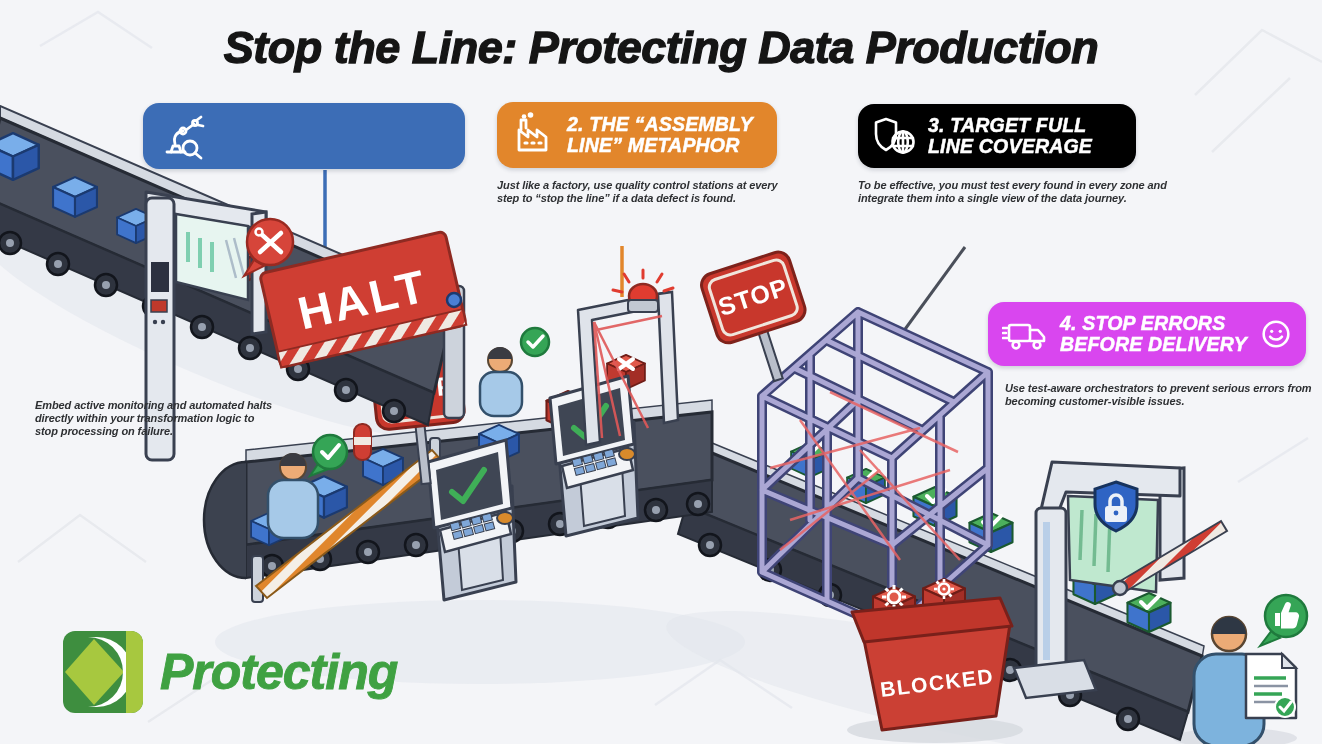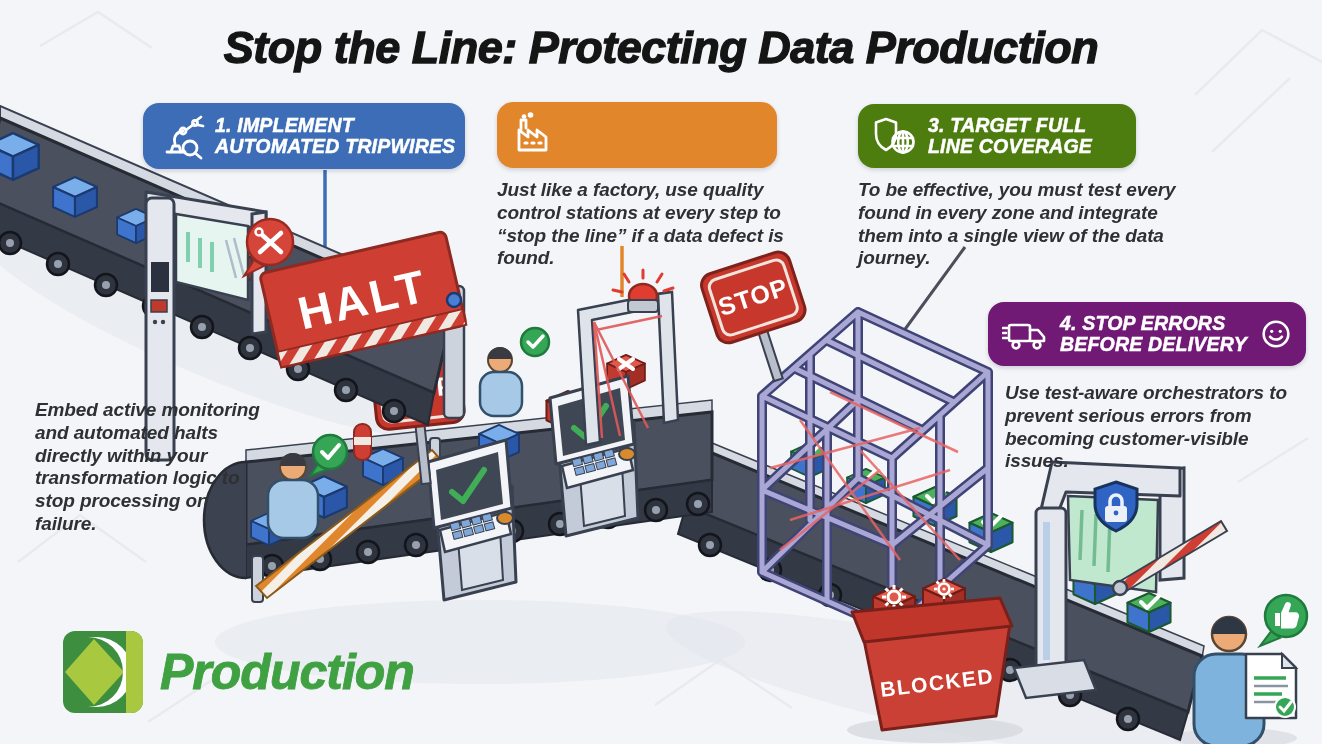--- a/index.html
+++ b/index.html
@@ -19,21 +19,21 @@
     display:flex;align-items:center;gap:10px;padding:0 14px;
     border-radius:16px;color:#fff;box-shadow:0 2px 4px rgba(30,40,60,.18);
   }
   .badge .lines{display:flex;flex-direction:column;line-height:1.08;}
   .badge .lines span{
     font-weight:bold;font-size:19.5px;letter-spacing:.2px;
     -webkit-text-stroke:.5px #fff;white-space:nowrap;
   }
   .badge svg{flex-shrink:0;}
   .para{
-    font-size:19px;font-weight:bold;color:#2e3033;line-height:1.2;
+    font-size:11px;font-weight:bold;color:#2e3033;line-height:1.2;
     letter-spacing:-0.1px;
   }
   .logo{left:62px;top:629px;display:flex;align-items:center;gap:16px;}
   .logo-text{
     font-size:50px;font-weight:bold;color:#3fa142;letter-spacing:-1px;
     -webkit-text-stroke:.9px #3fa142;
   }
 </style>
 </head>
 <body>
@@ -433,50 +433,50 @@
     <path d="M10 40 h18"></path>
       <path d="M14 40 l2 -6 h6 l2 6"></path>
     <path d="M18 32 c-2 -8 2 -12 8 -13"></path>
       <circle cx="26" cy="19" r="3"></circle>
     <path d="M29 18 l8 -6"></path>
       <circle cx="38" cy="11" r="2.5"></circle>
     <path d="M40 8 l4 -3 M41 13 l5 1"></path>
     <circle cx="33" cy="36" r="7"></circle>
       <path d="M38 41 l6 5"></path>
   </svg>
-  <div class="lines">
-    <span>1. IMPLEMENT</span>
-    <span>AUTOMATED TRIPWIRES</span>
-  </div>
 </div>
 
 <div class="abs badge" style="left: 497px; top: 102px; width: 252px; height: 66px; background-color: rgb(226, 134, 43);">
   <svg width="46" height="46" viewBox="0 0 46 46" fill="none" stroke="#fff" stroke-width="2.8" stroke-linecap="round" stroke-linejoin="round">
     <path d="M8 38 V18 l9 7 v-7 l9 7 v-7 l9 7 v13 H8"></path>
     <path d="M10 18 V8 h5 v8"></path>
     <circle cx="13" cy="4.5" r="2.3" fill="#fff" stroke="none"></circle>
       <circle cx="19.5" cy="3" r="2.8" fill="#fff" stroke="none"></circle>
     <path d="M14 31 h2 M21 31 h2 M28 31 h2" stroke-width="3.2"></path>
   </svg>
+  <div class="lines">
+    <span>2. THE “ASSEMBLY</span>
+    <span>LINE” METAPHOR</span>
+  </div>
 </div>
 
-<div class="abs badge" style="left: 858px; top: 104px; width: 250px; height: 64px; background-color: #4d7c0f;">
+<div class="abs badge" style="left: 858px; top: 104px; width: 250px; height: 64px; background-color: #000000;">
   <svg width="46" height="44" viewBox="0 0 46 44" fill="none" stroke="#fff" stroke-width="2.6" stroke-linecap="round" stroke-linejoin="round">
     <path d="M14 5 l10 3.5 V20 c0 8 -4.5 13 -10 16 c-5.5 -3 -10 -8 -10 -16 V8.5 z"></path>
     <circle cx="31" cy="28" r="10.5"></circle>
     <ellipse cx="31" cy="28" rx="4.8" ry="10.5"></ellipse>
     <path d="M21 24 h20 M21 32 h20 M31 17.5 v21"></path>
   </svg>
   <div class="lines">
     <span>3. TARGET FULL</span>
     <span>LINE COVERAGE</span>
   </div>
 </div>
 
-<div class="abs badge" style="left: 988px; top: 302px; width: 290px; height: 64px; background-color: #701a75;">
+<div class="abs badge" style="left: 988px; top: 302px; width: 290px; height: 64px; background-color: #d946ef;">
   <svg width="48" height="42" viewBox="0 0 48 42" fill="none" stroke="#fff" stroke-width="2.6" stroke-linecap="round" stroke-linejoin="round">
     <rect x="7" y="12" width="21" height="16" rx="2"></rect>
     <path d="M28 17 h8 l6 7 v4 h-14"></path>
     <circle cx="14" cy="32" r="3.4"></circle>
       <circle cx="35" cy="32" r="3.4"></circle>
     <path d="M1 15 h4 M1 20 h3 M1 25 h4"></path>
   </svg>
   <div class="lines">
     <span>4. STOP ERRORS</span>
     <span>BEFORE DELIVERY</span>
@@ -494,14 +494,14 @@
 <div class="abs para" style="left:858px;top:179px;width:318px;">To be effective, you must test every found in every zone and integrate them into a single view of the data journey.</div>
 <div class="abs para" style="left:1005px;top:382px;width:308px;">Use test-aware orchestrators to prevent serious errors from becoming customer-visible issues.</div>
 
 <div class="abs logo">
   <svg width="82" height="86" viewBox="0 0 82 86">
     <rect x="1" y="2" width="80" height="82" rx="12" fill="#3e8e3f"></rect>
     <polygon points="32,10 62,43 32,76 3,43" fill="#a7c83f"></polygon>
     <path d="M26 8 a35 35 0 0 1 0 70 h9 a35 35 0 0 0 0 -70 z" fill="#fff"></path>
     <path d="M64 2 h5 a12 12 0 0 1 12 12 v58 a12 12 0 0 1 -12 12 h-5 z" fill="#a7c83f"></path>
   </svg>
-  <div class="logo-text">Production</div>
+  <div class="logo-text">Protecting</div>
 </div>
 
 </body></html>

